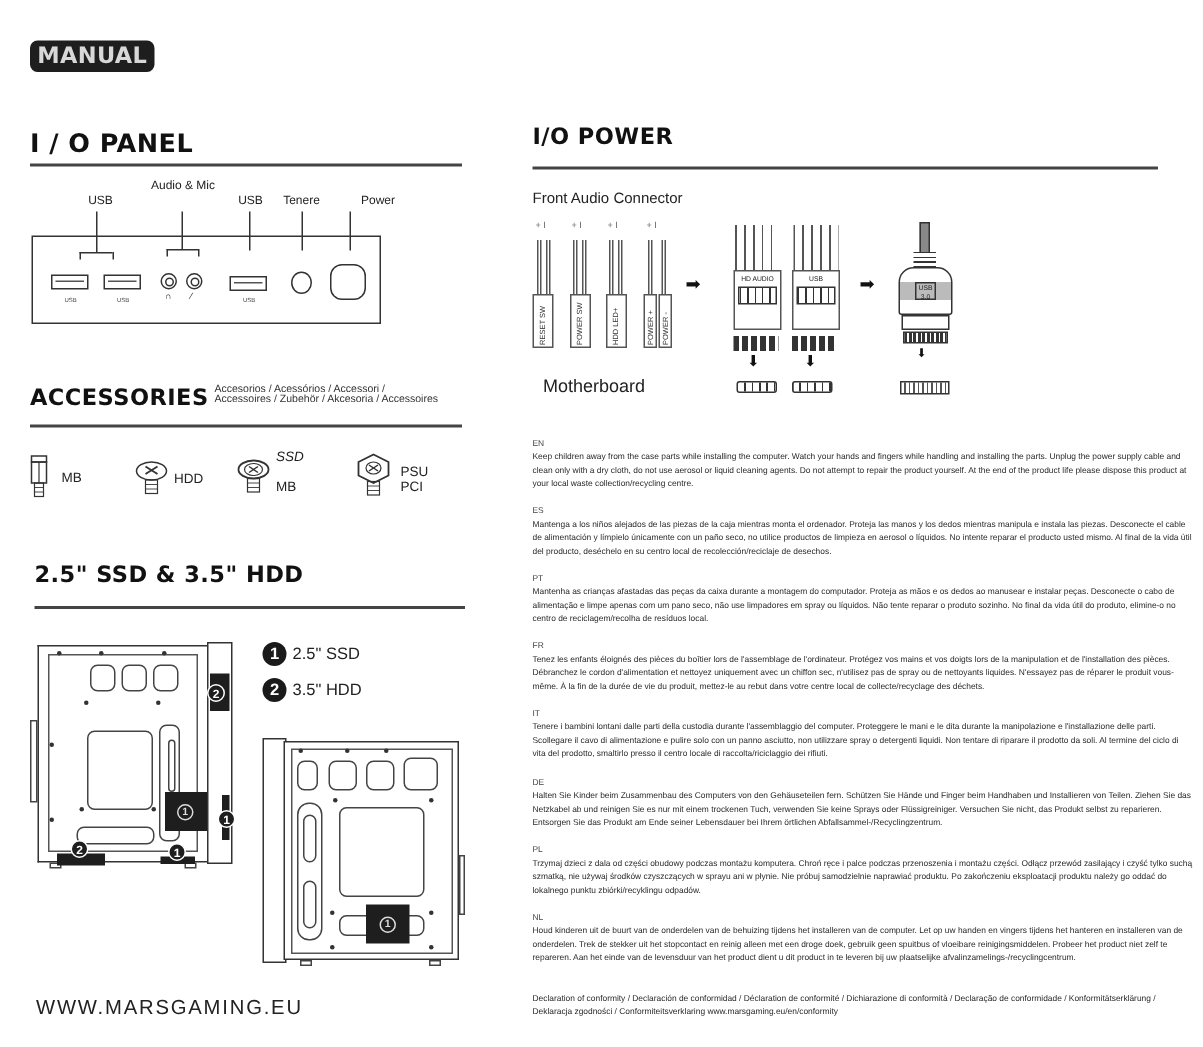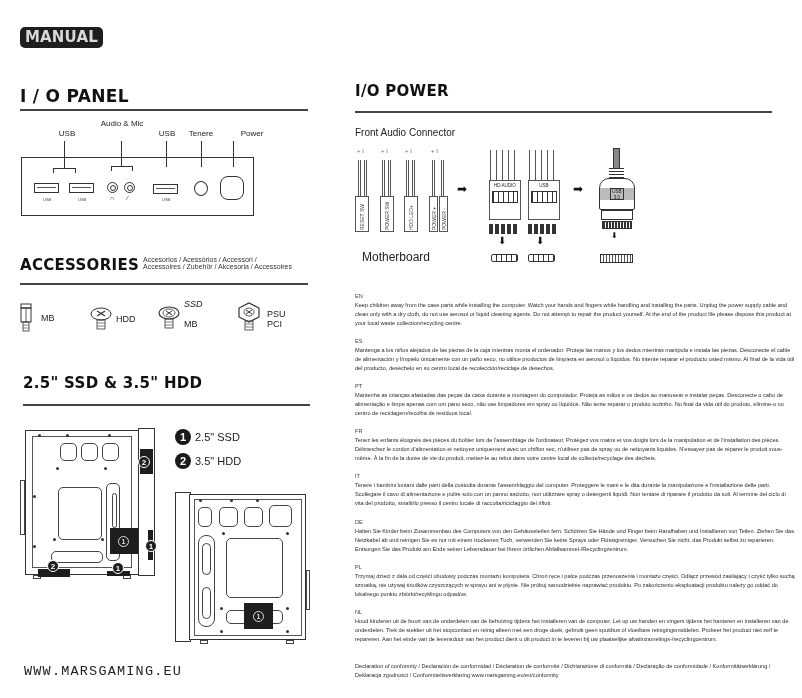--- a/index.html
+++ b/index.html
@@ -56,21 +56,21 @@
   .mark { position: absolute; background: #1e1e1e; }
   .mark-num {
     position: absolute; width: 11px; height: 11px; border: 1px solid #ddd; border-radius: 50%;
     color: #ddd; font-size: 7px; text-align: center; line-height: 10px; font-weight: bold;
   }
   .mark-num-solid {
     position: absolute; width: 12px; height: 12px; border-radius: 50%; background: #1e1e1e;
     color: #fff; font-size: 8px; text-align: center; line-height: 12px; font-weight: bold; border: 1px solid #fff;
   }
 
-  .website { left: 24px; top: 664px; font-family: Liberation Mono, monospace; font-size: 13.5px; color: #222; letter-spacing: 1.2px; }
+  .website { left: 24px; top: 664px; font-family: Liberation Sans, sans-serif; font-size: 13.5px; color: #222; letter-spacing: 1.2px; }
 
   
   .fpc-title { left: 355px; top: 127px; font-size: 10px; color: #222; }
   .pin-pol { position: absolute; font-size: 6px; color: #666; }
   .wire { position: absolute; width: 3px; border-left: 1px solid #555; border-right: 1px solid #555; }
   .conn-box { position: absolute; border: 1px solid #555; background: #fff; }
   .conn-text { position: absolute; font-size: 5px; color: #333; transform: rotate(-90deg); transform-origin: left top; white-space: nowrap; }
   .arrow-glyph { position: absolute; font-size: 12px; color: #111; }
   .mb-label { left: 362px; top: 250px; font-size: 12px; color: #222; }
 

